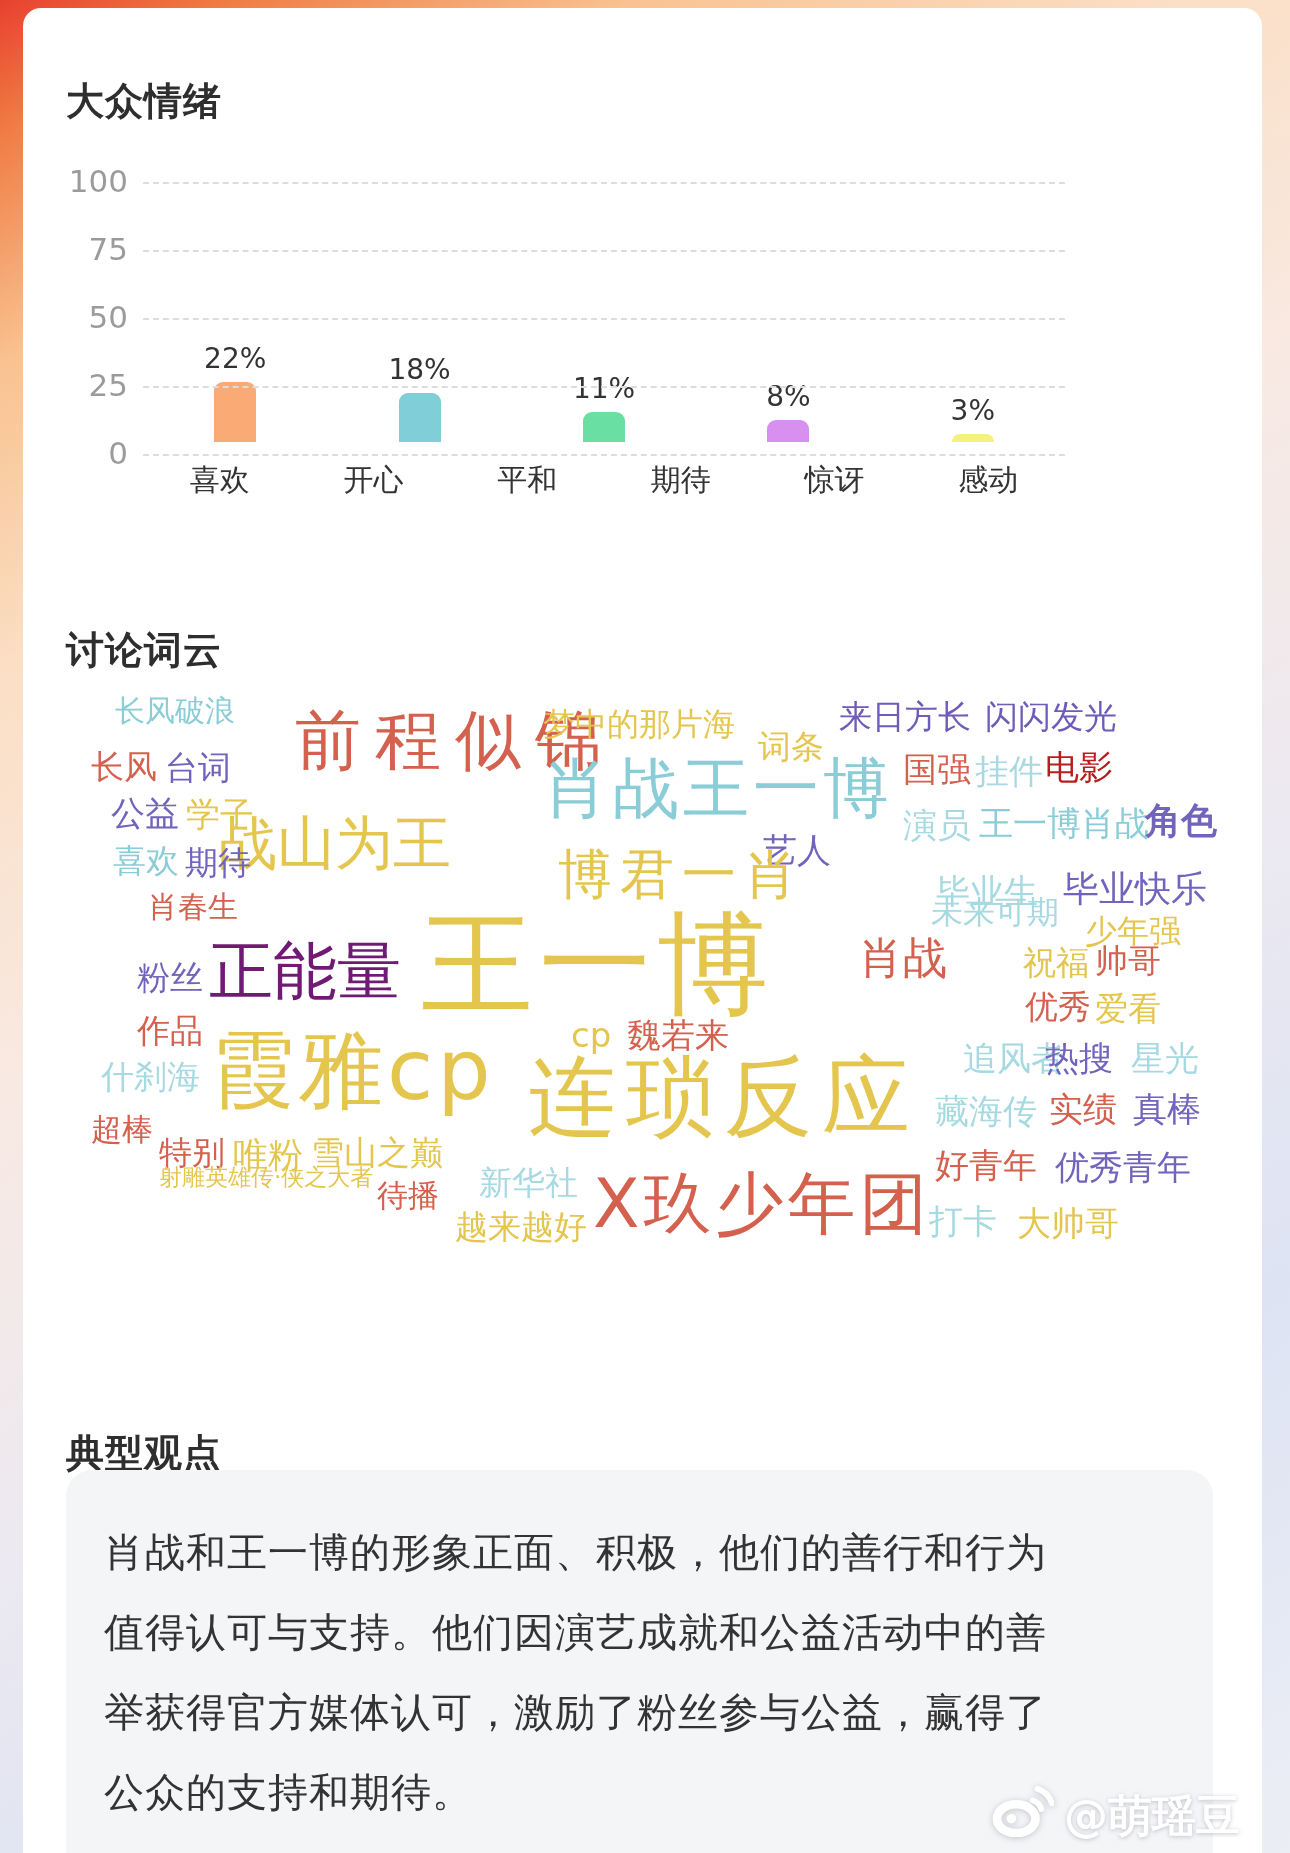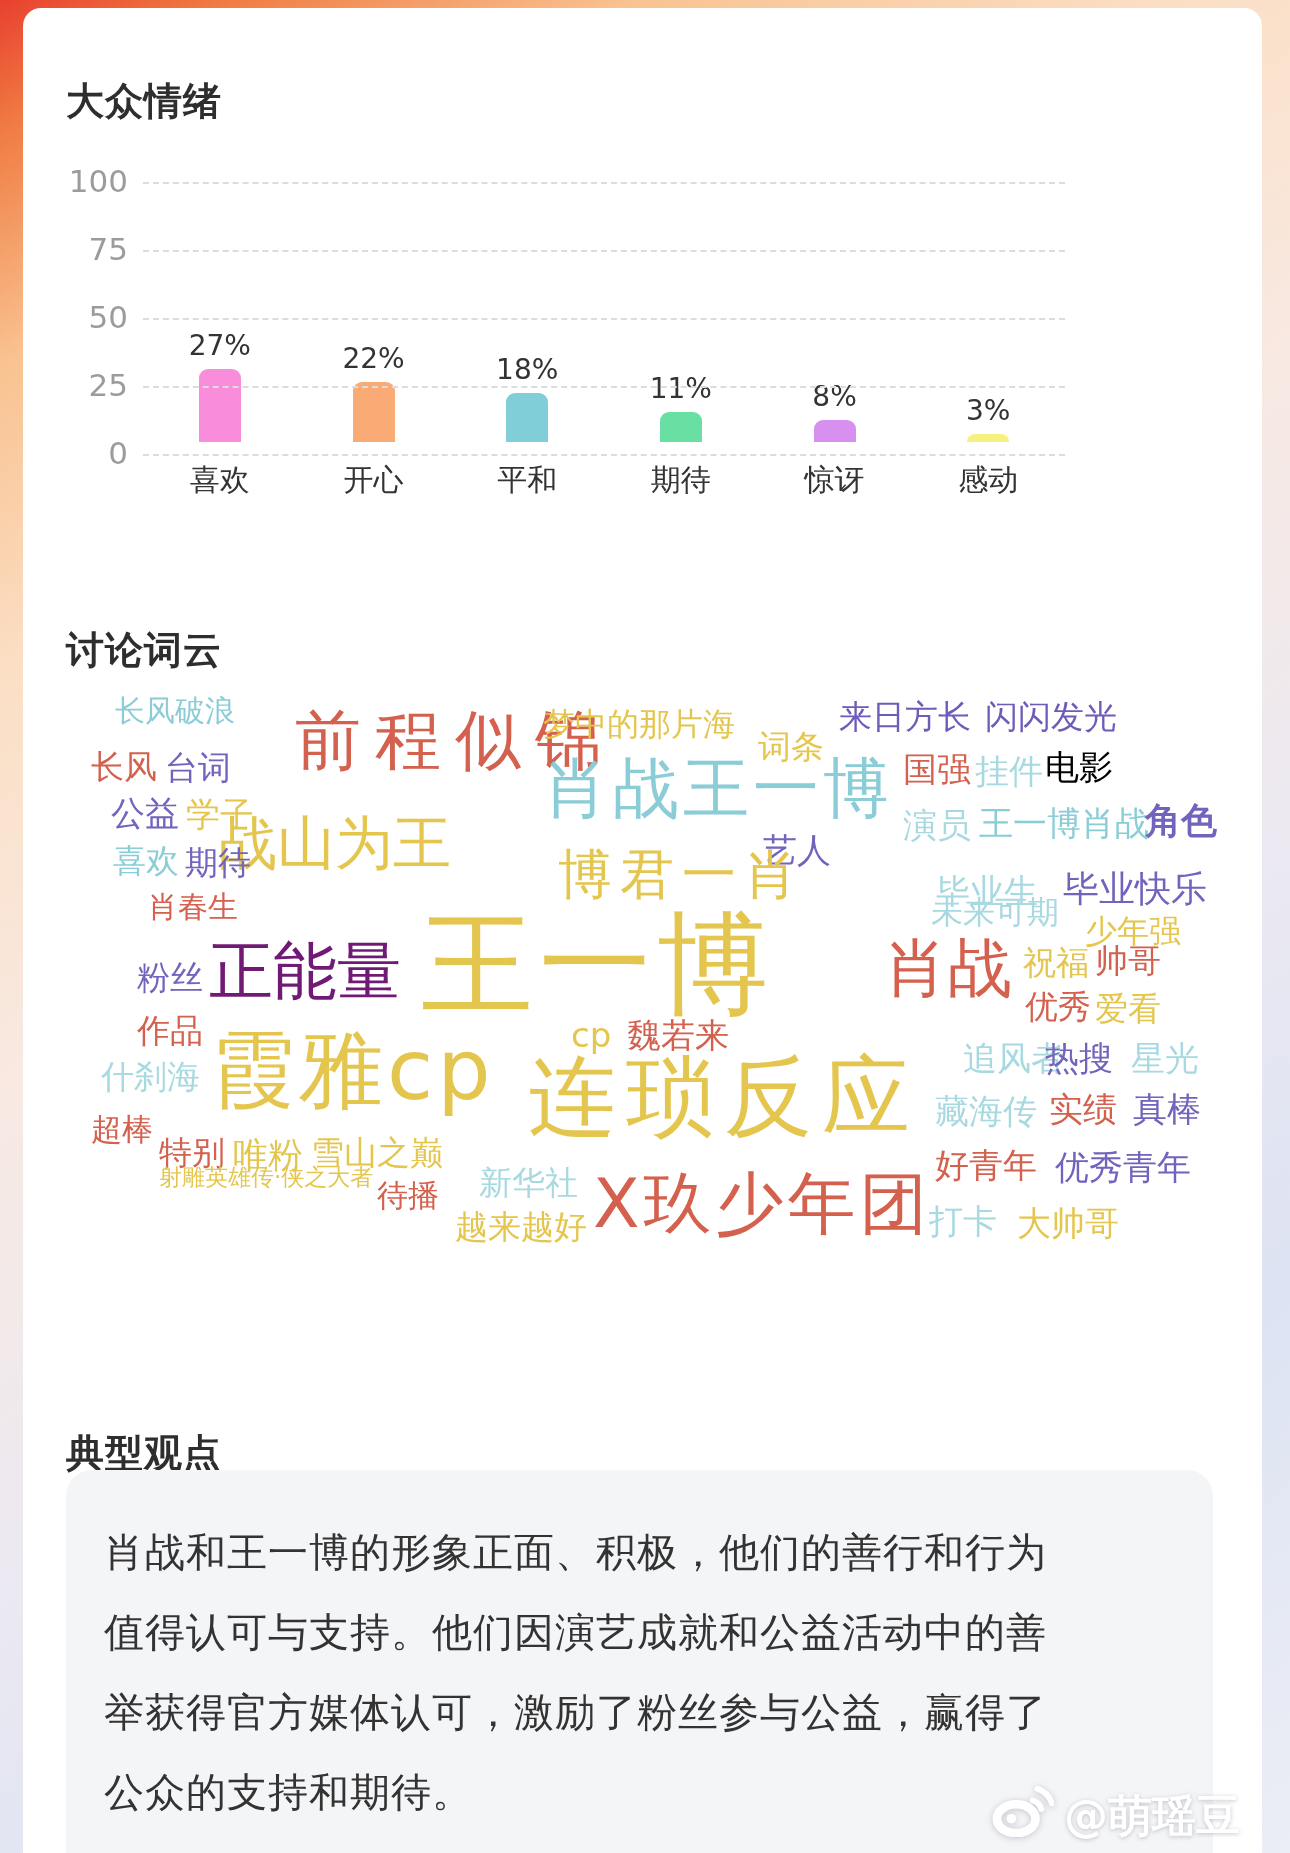--- a/index.html
+++ b/index.html
@@ -69,24 +69,20 @@
 </head>
 <body>
 
 <div class="page">
   <div class="card">
 
     <h2 class="sec-title" id="t-sentiment">大众情绪</h2>
 
     <div class="chart">
       <div class="cols">
-          <div class="col">
-            <div class="pct">27%</div>
-            <div class="bar" style="height: 73.44px; background: rgb(249, 140, 219);"></div>
-          </div>
           <div class="col">
             <div class="pct">22%</div>
             <div class="bar" style="height: 59.84px; background: rgb(250, 170, 117);"></div>
           </div>
           <div class="col">
             <div class="pct">18%</div>
             <div class="bar" style="height: 48.96px; background: rgb(128, 206, 216);"></div>
           </div>
           <div class="col">
             <div class="pct">11%</div>
@@ -128,40 +124,40 @@
         <span class="word" style="left: 68px; top: 742px; font-size: 33px; color: rgb(212, 96, 78);">长风</span>
         <span class="word" style="left: 142px; top: 743px; font-size: 33px; color: rgb(114, 99, 188);">台词</span>
         <span class="word" style="left: 272px; top: 700px; font-size: 66px; color: rgb(212, 96, 78); letter-spacing: 14px;">前程似锦</span>
         <span class="word" style="left: 520px; top: 700px; font-size: 32px; color: rgb(228, 198, 79);">梦中的那片海</span>
         <span class="word" style="left: 735px; top: 722px; font-size: 33px; color: rgb(228, 198, 79);">词条</span>
         <span class="word" style="left: 816px; top: 692px; font-size: 33px; color: rgb(111, 91, 184);">来日方长</span>
         <span class="word" style="left: 962px; top: 692px; font-size: 33px; color: rgb(111, 91, 184);">闪闪发光</span>
         <span class="word" style="left: 520px; top: 748px; font-size: 66px; color: rgb(139, 205, 215); letter-spacing: 4px;">肖战王一博</span>
         <span class="word" style="left: 880px; top: 744px; font-size: 34px; color: rgb(212, 96, 78);">国强</span>
         <span class="word" style="left: 952px; top: 746px; font-size: 34px; color: rgb(167, 217, 225);">挂件</span>
-        <span class="word" style="left: 1022px; top: 742px; font-size: 34px; color: #000000;">电影</span>
+        <span class="word" style="left: 1022px; top: 742px; font-size: 34px; color: #b91c1c;">电影</span>
         <span class="word" style="left: 88px; top: 788px; font-size: 34px; color: rgb(114, 99, 188);">公益</span>
         <span class="word" style="left: 163px; top: 789px; font-size: 34px; color: rgb(228, 198, 79);">学子</span>
         <span class="word" style="left: 196px; top: 806px; font-size: 58px; color: rgb(228, 198, 79);">战山为王</span>
         <span class="word" style="left: 880px; top: 800px; font-size: 34px; color: rgb(167, 217, 225);">演员</span>
         <span class="word" style="left: 956px; top: 798px; font-size: 34px; color: rgb(139, 205, 215);">王一博肖战</span>
         <span class="word" style="left: 1122px; top: 795px; font-size: 36px; color: rgb(114, 99, 188); font-weight: bold;">角色</span>
         <span class="word" style="left: 740px; top: 825px; font-size: 34px; color: rgb(114, 99, 188);">艺人</span>
         <span class="word" style="left: 90px; top: 836px; font-size: 33px; color: rgb(139, 205, 215);">喜欢</span>
         <span class="word" style="left: 162px; top: 838px; font-size: 33px; color: rgb(114, 99, 188);">期待</span>
         <span class="word" style="left: 535px; top: 840px; font-size: 54px; color: rgb(228, 198, 79); letter-spacing: 8px;">博君一肖</span>
         <span class="word" style="left: 913px; top: 866px; font-size: 34px; color: rgb(167, 217, 225);">毕业生</span>
         <span class="word" style="left: 1040px; top: 863px; font-size: 36px; color: rgb(114, 99, 188);">毕业快乐</span>
         <span class="word" style="left: 125px; top: 884px; font-size: 30px; color: rgb(212, 96, 78); text-align: center;">肖春生</span>
         <span class="word" style="left: 908px; top: 888px; font-size: 32px; color: rgb(167, 217, 225);">未来可期</span>
         <span class="word" style="left: 1062px; top: 886px; font-size: 32px; color: rgb(228, 198, 79); margin-top: 21px;">少年强</span>
         <span class="word" style="left: 114px; top: 953px; font-size: 33px; color: rgb(114, 99, 188);">粉丝</span>
         <span class="word" style="left: 186px; top: 925px; font-size: 64px; color: #701a75; margin-top: 6px;">正能量</span>
         <span class="word" style="left: 398px; top: 900px; font-size: 112px; color: rgb(228, 198, 79); letter-spacing: 6px;">王一博</span>
-        <span class="word" style="left: 861px; top: 928px; font-size: 64px; color: rgb(212, 96, 78); text-align: center;">肖战</span>
+        <span class="word" style="left: 836px; top: 928px; font-size: 44px; color: rgb(212, 96, 78); text-align: center;">肖战</span>
         <span class="word" style="left: 1000px; top: 938px; font-size: 33px; color: rgb(228, 198, 79);">祝福</span>
         <span class="word" style="left: 1072px; top: 936px; font-size: 33px; color: rgb(212, 96, 78);">帅哥</span>
         <span class="word" style="left: 1002px; top: 982px; font-size: 33px; color: rgb(212, 96, 78);">优秀</span>
         <span class="word" style="left: 1072px; top: 984px; font-size: 33px; color: rgb(228, 198, 79);">爱看</span>
         <span class="word" style="left: 114px; top: 1006px; font-size: 33px; color: rgb(212, 96, 78);">作品</span>
         <span class="word" style="left: 548px; top: 1010px; font-size: 34px; color: rgb(228, 198, 79);">cp</span>
         <span class="word" style="left: 604px; top: 1010px; font-size: 34px; color: rgb(212, 96, 78);">魏若来</span>
         <span class="word" style="left: 78px; top: 1052px; font-size: 33px; color: rgb(167, 217, 225);">什刹海</span>
         <span class="word" style="left: 188px; top: 1020px; font-size: 84px; color: rgb(228, 198, 79); letter-spacing: 4px;">霞雅cp</span>
         <span class="word" style="left: 505px; top: 1045px; font-size: 88px; color: rgb(228, 198, 79); letter-spacing: 10px;">连琐反应</span>

